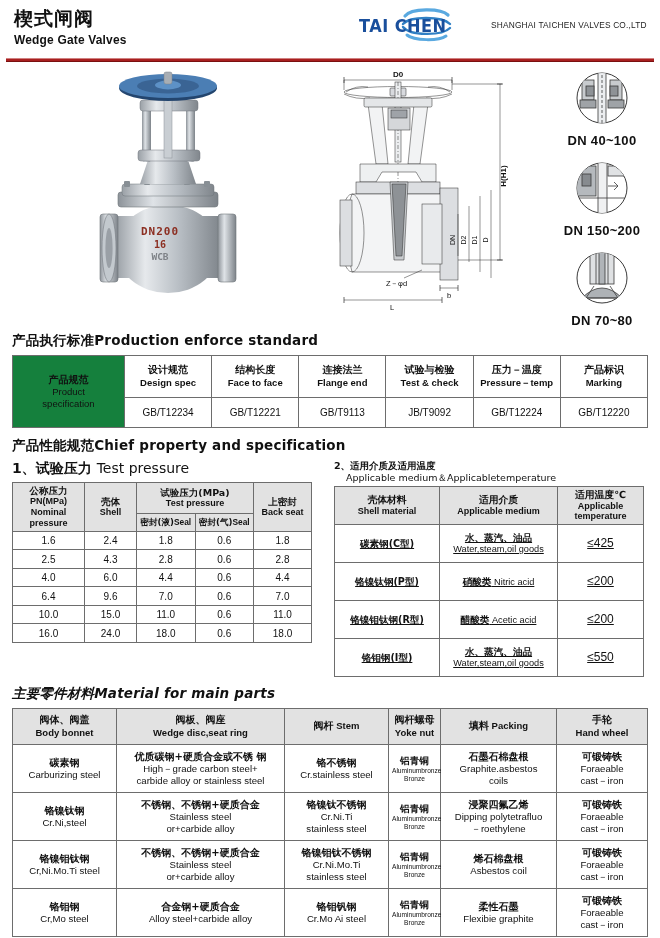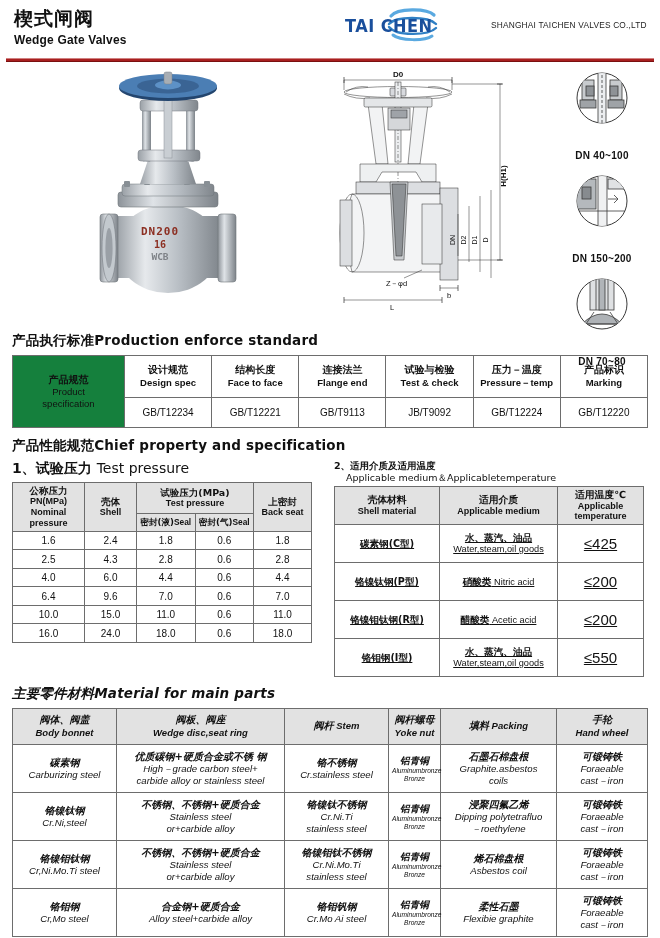--- a/index.html
+++ b/index.html
@@ -18,21 +18,21 @@
   .hdr-left { position:absolute; left:14px; top:8px; }
   .hdr-cn {
     font-size:19px; font-weight:bold; letter-spacing:1px;
     font-family:"DejaVu Sans",sans-serif; line-height:1.15;
   }
   .hdr-en {
     font-size:13px; font-weight:bold; letter-spacing:0.2px;
     margin-top:3px; line-height:1.1;
     transform:scaleX(0.92); transform-origin:left center;
   }
-  .hdr-right { position:absolute; right:8px; top:8px; display:flex; align-items:center; gap:24px; }
+  .hdr-right { position:absolute; right:8px; top:8px; display:flex; align-items:center; gap:10px; }
   .logo-mark { position:relative; width:122px; height:34px; }
   .logo-txt {
     position:absolute; left:0; top:8px;
     font-size:17px; font-weight:bold; color:#1a4f9c;
     letter-spacing:0.5px; font-family:"DejaVu Sans",sans-serif;
     transform:scaleX(0.95); transform-origin:left center;
   }
   .logo-swoosh { position:absolute; left:42px; top:-1px; width:52px; height:36px; }
   .logo-company { line-height:1.1; }
   .co-cn {
@@ -45,21 +45,21 @@
   }
   .red-rule { height:4px; background:#a81f1f; margin:2px 6px 0 6px;
               border-top:1px solid #d08080; border-bottom:1px solid #7a1010; }
 
   
   .drawings { position:relative; height:270px; }
   .photo-wrap { position:absolute; left:92px; top:2px; width:175px; height:262px; }
   .cad-wrap   { position:absolute; left:330px; top:2px; width:215px; height:262px; }
   .details-wrap { position:absolute; left:548px; top:6px; width:108px; height:255px; }
   .detail-item { text-align:center; margin-bottom:10px; }
-  .detail-cap { font-size:10px; font-weight:bold; letter-spacing:0.3px; margin-top:18px; }
+  .detail-cap { font-size:13px; font-weight:bold; letter-spacing:0.3px; margin-top:1px; }
 
   
   .sec-head {
     font-size:13.5px; font-weight:bold; margin:0 0 5px 12px;
     font-family:"DejaVu Sans",sans-serif; letter-spacing:0.2px;
   }
   .sub-head {
     font-size:14px; font-weight:bold; margin:0 0 4px 12px;
     font-family:"DejaVu Sans",sans-serif;
   }
@@ -98,24 +98,24 @@
   #tbl-pressure td { height:18.5px; font-size:10px; }
   #tbl-pressure .sealhdr { font-size:8.4px; }
   #tbl-pressure .sealhdr .cn { display:inline; font-size:8.6px; }
 
   
   #tbl-medium { width:310px; table-layout:fixed; }
   #tbl-medium th { height:36px; font-size:9px; line-height:1.2; }
   #tbl-medium th .cn { font-size:9.8px; }
   #tbl-medium td { height:38px; font-size:9.2px; line-height:1.2;text-decoration:underline; }
   #tbl-medium td .cn { font-size:9.6px; }
-  #tbl-medium .temp { font-size:15px; }
-
-  
-  #tbl-material { width:636px; margin:0 0 0 12px; table-layout:fixed;font-style:italic; }
+  #tbl-medium .temp { font-size:12px; }
+
+  
+  #tbl-material { width:636px; margin:0 0 0 12px; table-layout:fixed; }
   #tbl-material th { height:36px; font-size:9.5px; line-height:1.25; }
   #tbl-material th .cn { font-size:10px; }
   #tbl-material td { height:48px; font-size:9.6px; line-height:1.3; padding:2px 3px; }
   #tbl-material td .cn { font-size:10px; }
   #tbl-material td.tiny .en { font-size:6.6px; line-height:1.15; }
   #tbl-material td.tiny .cn { font-size:9.6px; }
 
   .two-col { display:flex; margin-top:2px; }
   .col-left { width:330px; }
   .col-right { width:320px; padding-left:4px; }

